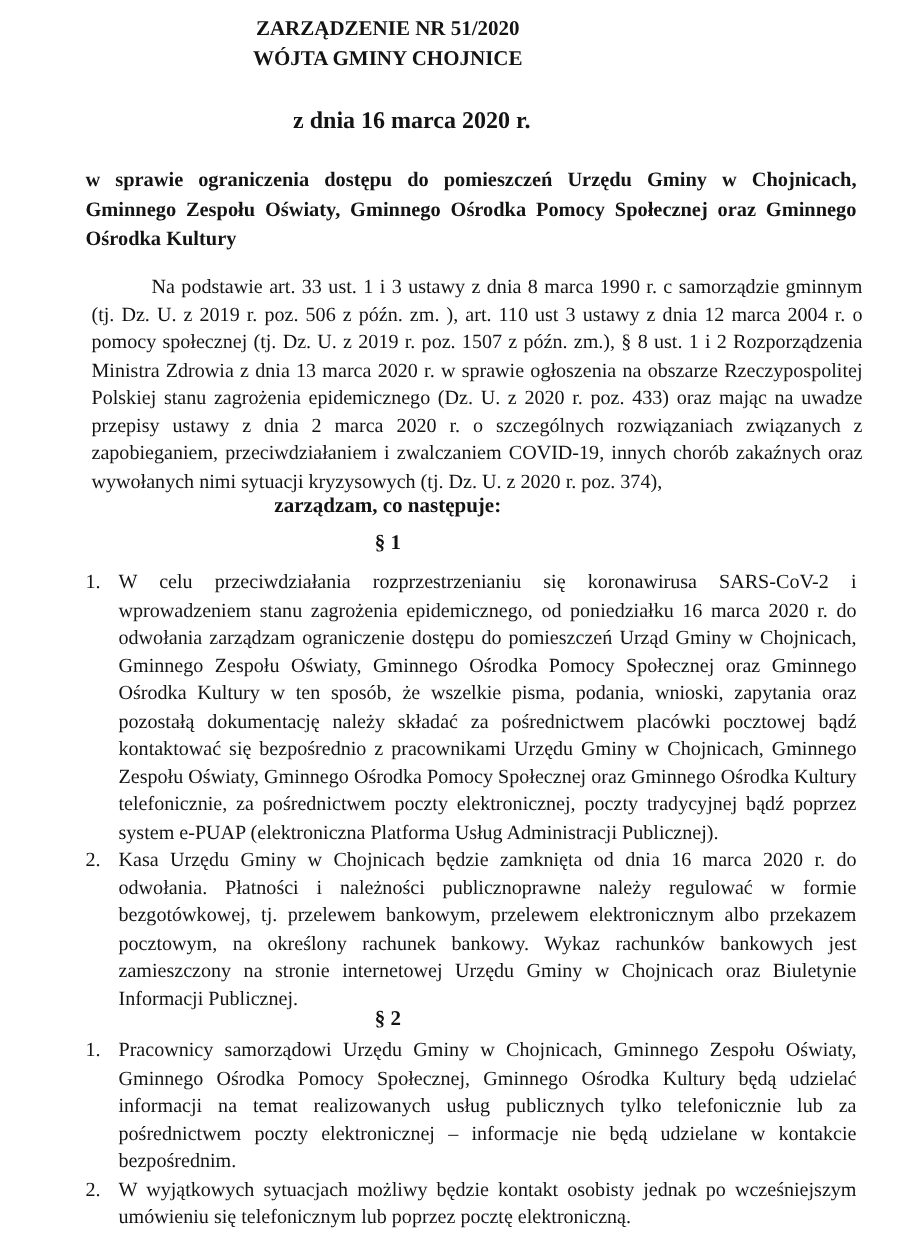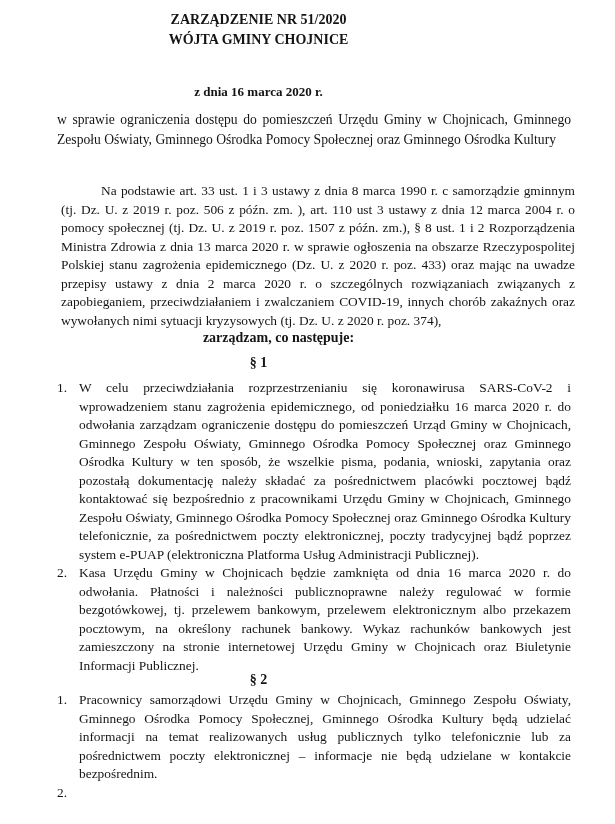--- a/index.html
+++ b/index.html
@@ -5,30 +5,30 @@
   html, body { margin: 0; padding: 0; background: #ffffff; }
   body {
     width: 615px; height: 824px; overflow: hidden; position: relative;
     font-family: "Liberation Serif", "DejaVu Serif", serif;
     color: #141414;
     font-size: 13.4px;
   }
   .center { text-align: center; font-weight: bold; position: absolute; left: 0; width: 517px; }
   #t1 { top: 12px; font-size: 14px; }
   #t2 { top: 32px; font-size: 14px; }
-  #t3 { top: 84px; font-size: 13px; }
+  #t3 { top: 72px; font-size: 16px; padding-left: 16px; }
   #subject {
     position: absolute; left: 57px; width: 514px; top: 110px;
-    font-weight: normal; font-size: 13.6px; line-height: 19.5px; text-align: justify;
+    font-weight: bold; font-size: 13.6px; line-height: 19.5px; text-align: justify;
   }
   #preamble {
     position: absolute; left: 61px; width: 514px; top: 182px;
     line-height: 18.5px; text-align: justify; text-indent: 40px;
   }
-  #decree { top: 330px; font-size: 14px; padding-left: 20px; }
+  #decree { top: 330px; font-size: 14px; }
   #s1 { top: 355px; font-size: 14px; }
   #s2 { top: 672px; font-size: 14px; }
   ol.points {
     position: absolute; left: 57px; width: 514px; margin: 0; padding: 0; list-style: none;
   }
   ol.points li {
     position: relative; padding-left: 22px; text-align: justify; line-height: 18.5px;
   }
   ol.points li .num { position: absolute; left: 0; top: 0; }
   #list1 { top: 379px; }
@@ -60,14 +60,15 @@
 </ol>
 
 <div id="s2" class="center">§ 2</div>
 <ol id="list2" class="points">
   <li>
     <span class="num">1.</span>
     <span>Pracownicy samorządowi Urzędu Gminy w Chojnicach, Gminnego Zespołu Oświaty, Gminnego Ośrodka Pomocy Społecznej, Gminnego Ośrodka Kultury będą udzielać informacji na temat realizowanych usług publicznych tylko telefonicznie lub za pośrednictwem poczty elektronicznej – informacje nie będą udzielane w kontakcie bezpośrednim.</span>
   </li>
   <li>
     <span class="num">2.</span>
+    <span>W wyjątkowych sytuacjach możliwy będzie kontakt osobisty jednak po wcześniejszym umówieniu się telefonicznym lub poprzez pocztę elektroniczną.</span>
   </li>
 </ol>
 
 </body></html>

